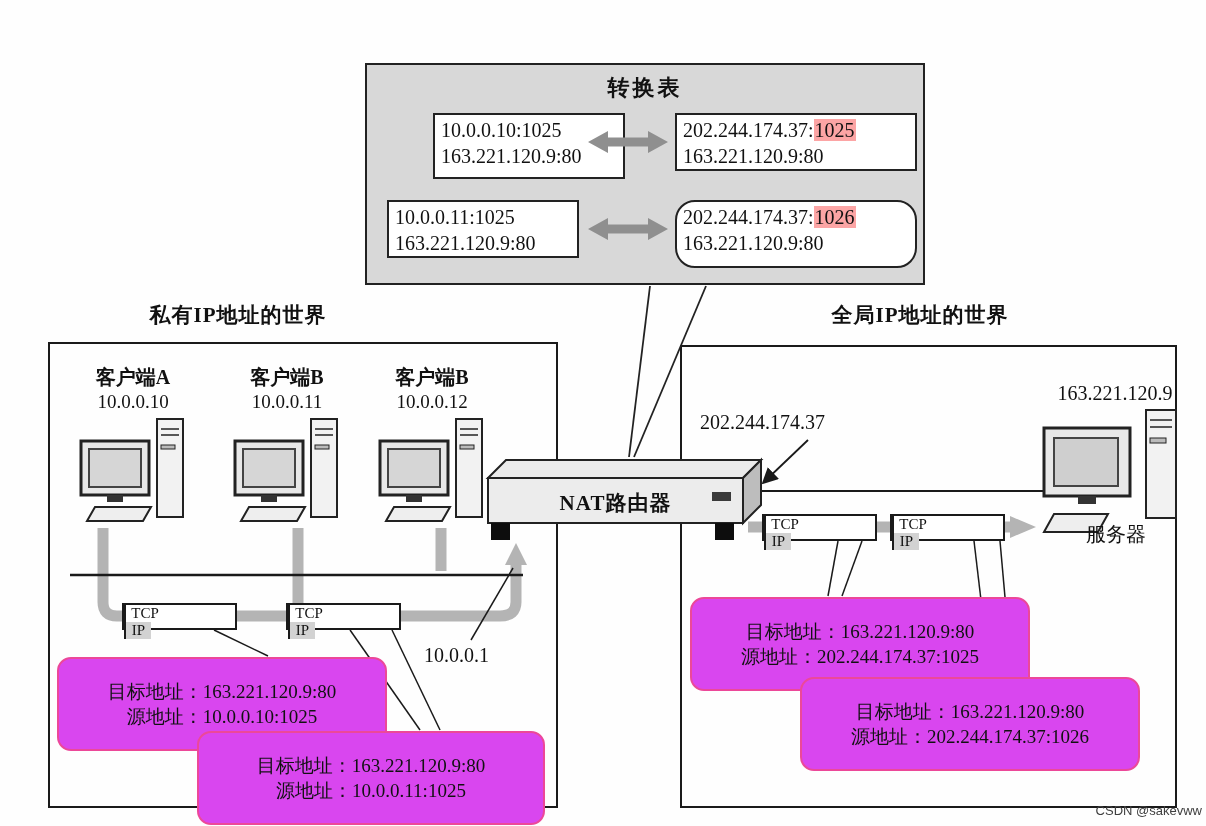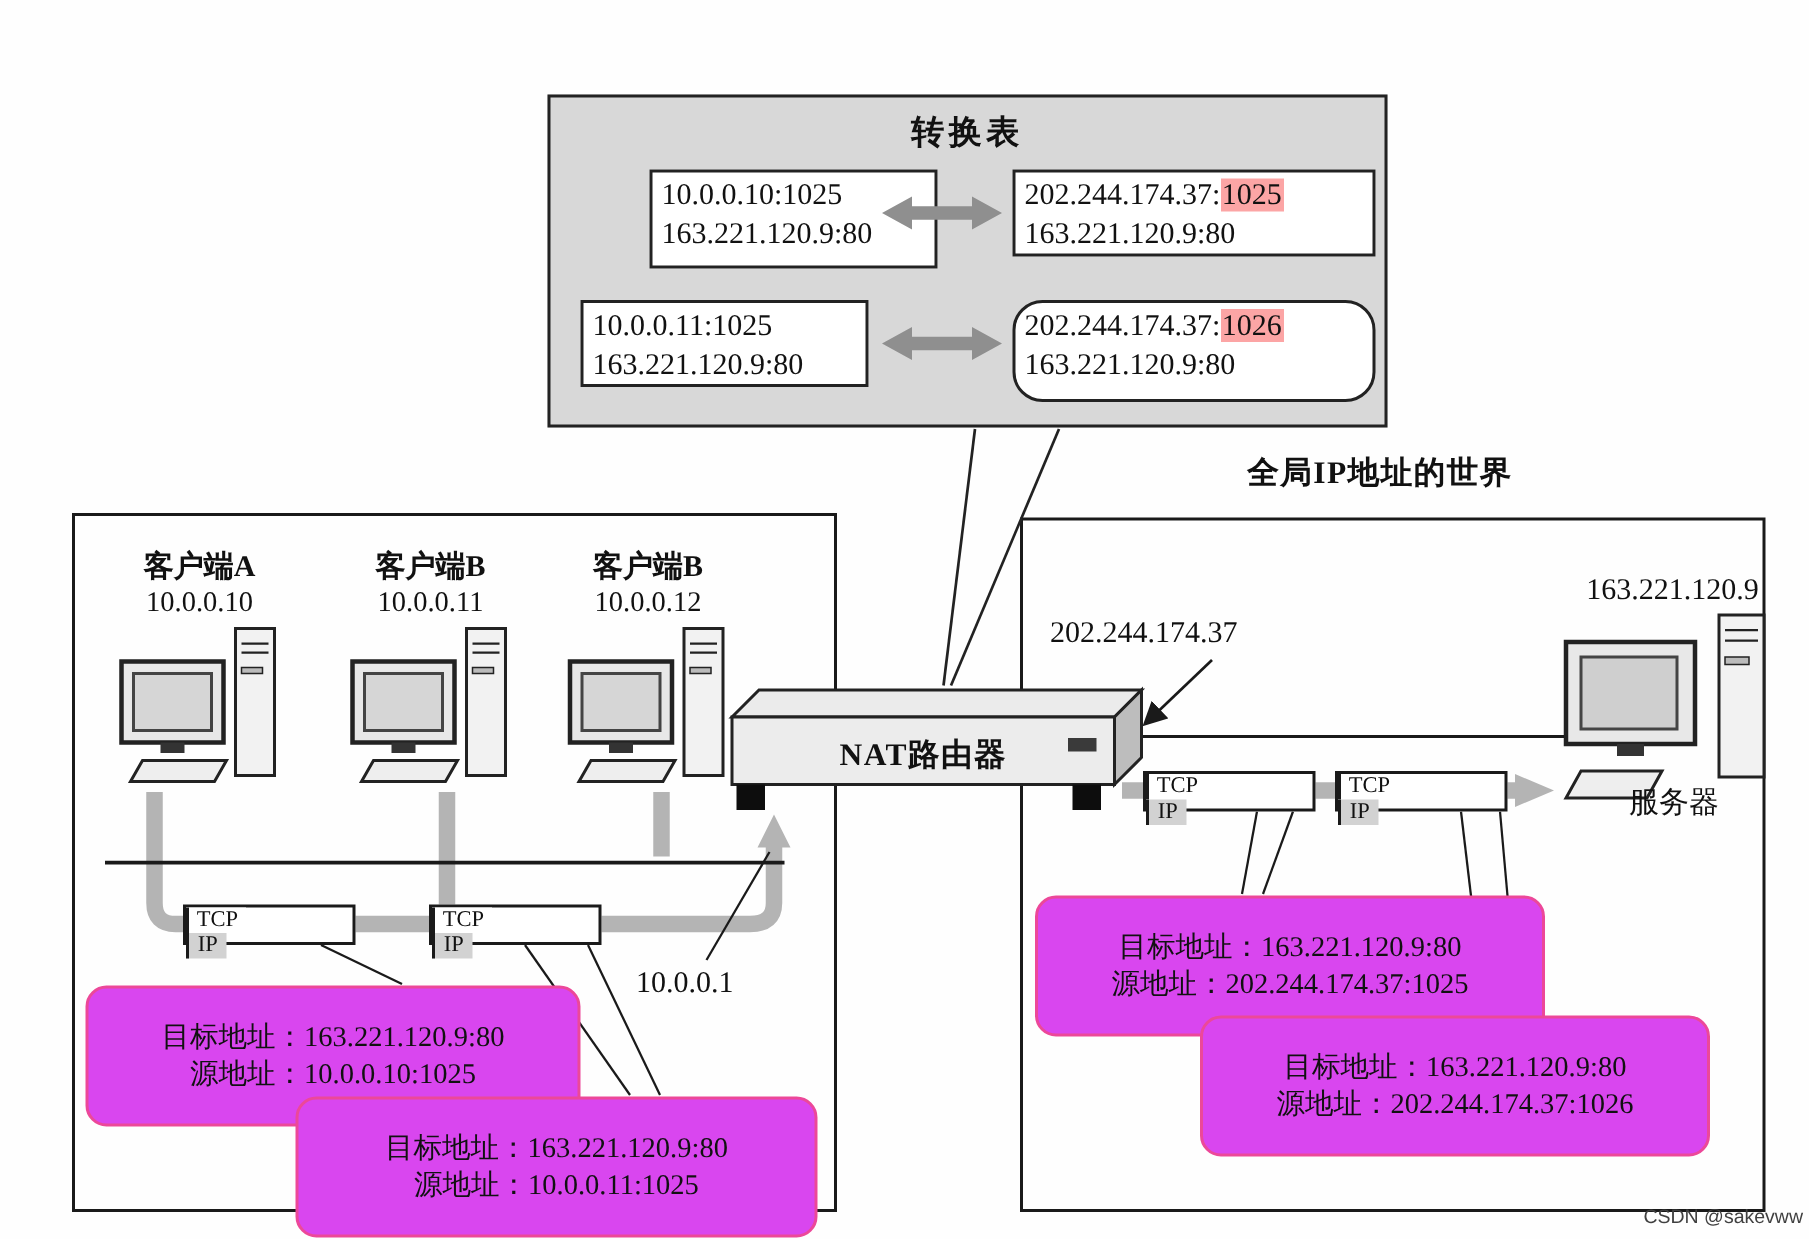--- a/index.html
+++ b/index.html
@@ -116,20 +116,21 @@
     </div>
     <svg class="darrow" style="left:220px;top:149px;" width="82" height="30" viewBox="0 0 82 30">
       <polygon points="1,15 21,4 21,10.5 61,10.5 61,4 81,15 61,26 61,19.5 21,19.5 21,26" fill="#8f8f8f"></polygon>
     </svg>
     <div class="tbox" style="left:308px;top:135px;width:242px;height:68px;border-radius:20px;">
       <div><span>202.244.174.37:</span><span class="port-hl">1026</span></div>
       <div>163.221.120.9:80</div>
     </div>
   </div>
 
+  <div class="region-title" style="left:48px;top:301px;width:380px;">私有IP地址的世界</div>
   <div class="region-title" style="left:700px;top:301px;width:440px;">全局IP地址的世界</div>
 
   <div class="client" style="left:68px;top:364px;">
     <div class="client-name">客户端A</div>
     <div class="client-ip">10.0.0.10</div>
     <svg width="108" height="120" viewBox="0 0 108 120">
       <rect x="78" y="2" width="26" height="98" fill="#f2f2f2" stroke="#222" stroke-width="2"></rect>
       <line x1="82" y1="12" x2="100" y2="12" stroke="#222" stroke-width="1.5"></line>
       <line x1="82" y1="18" x2="100" y2="18" stroke="#222" stroke-width="1.5"></line>
       <rect x="82" y="28" width="14" height="4" fill="#bbb" stroke="#222" stroke-width="1"></rect>

